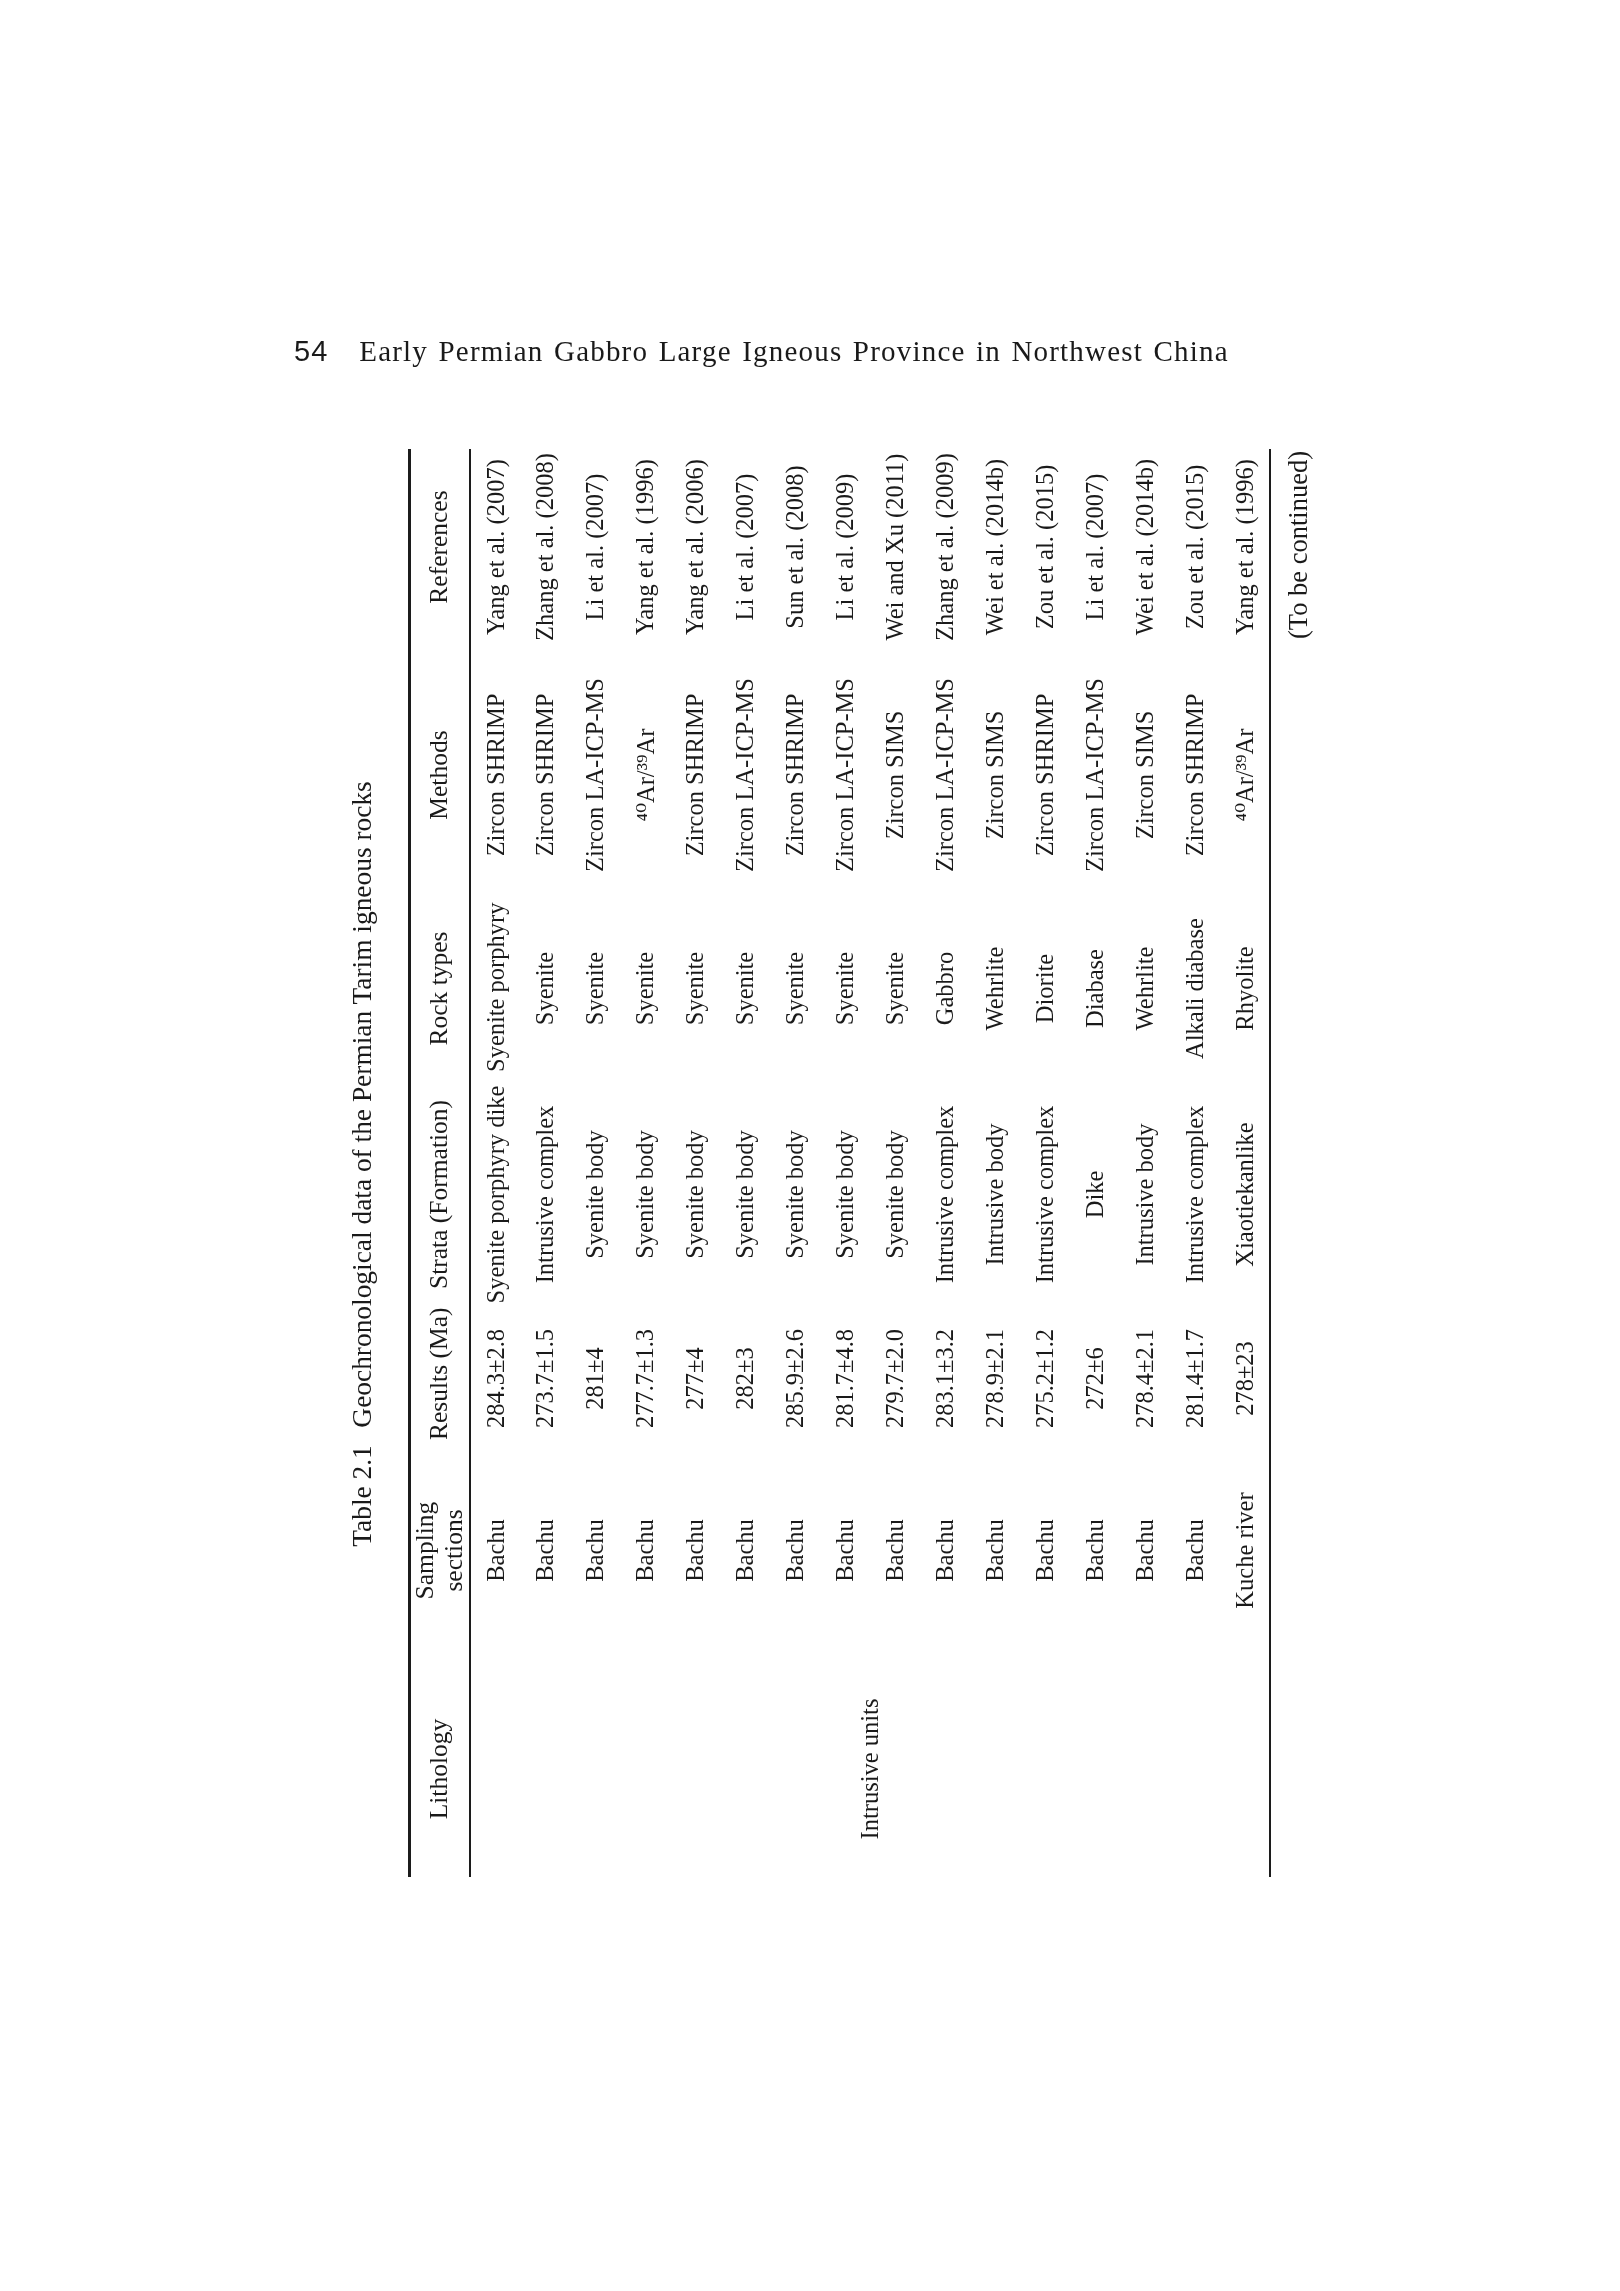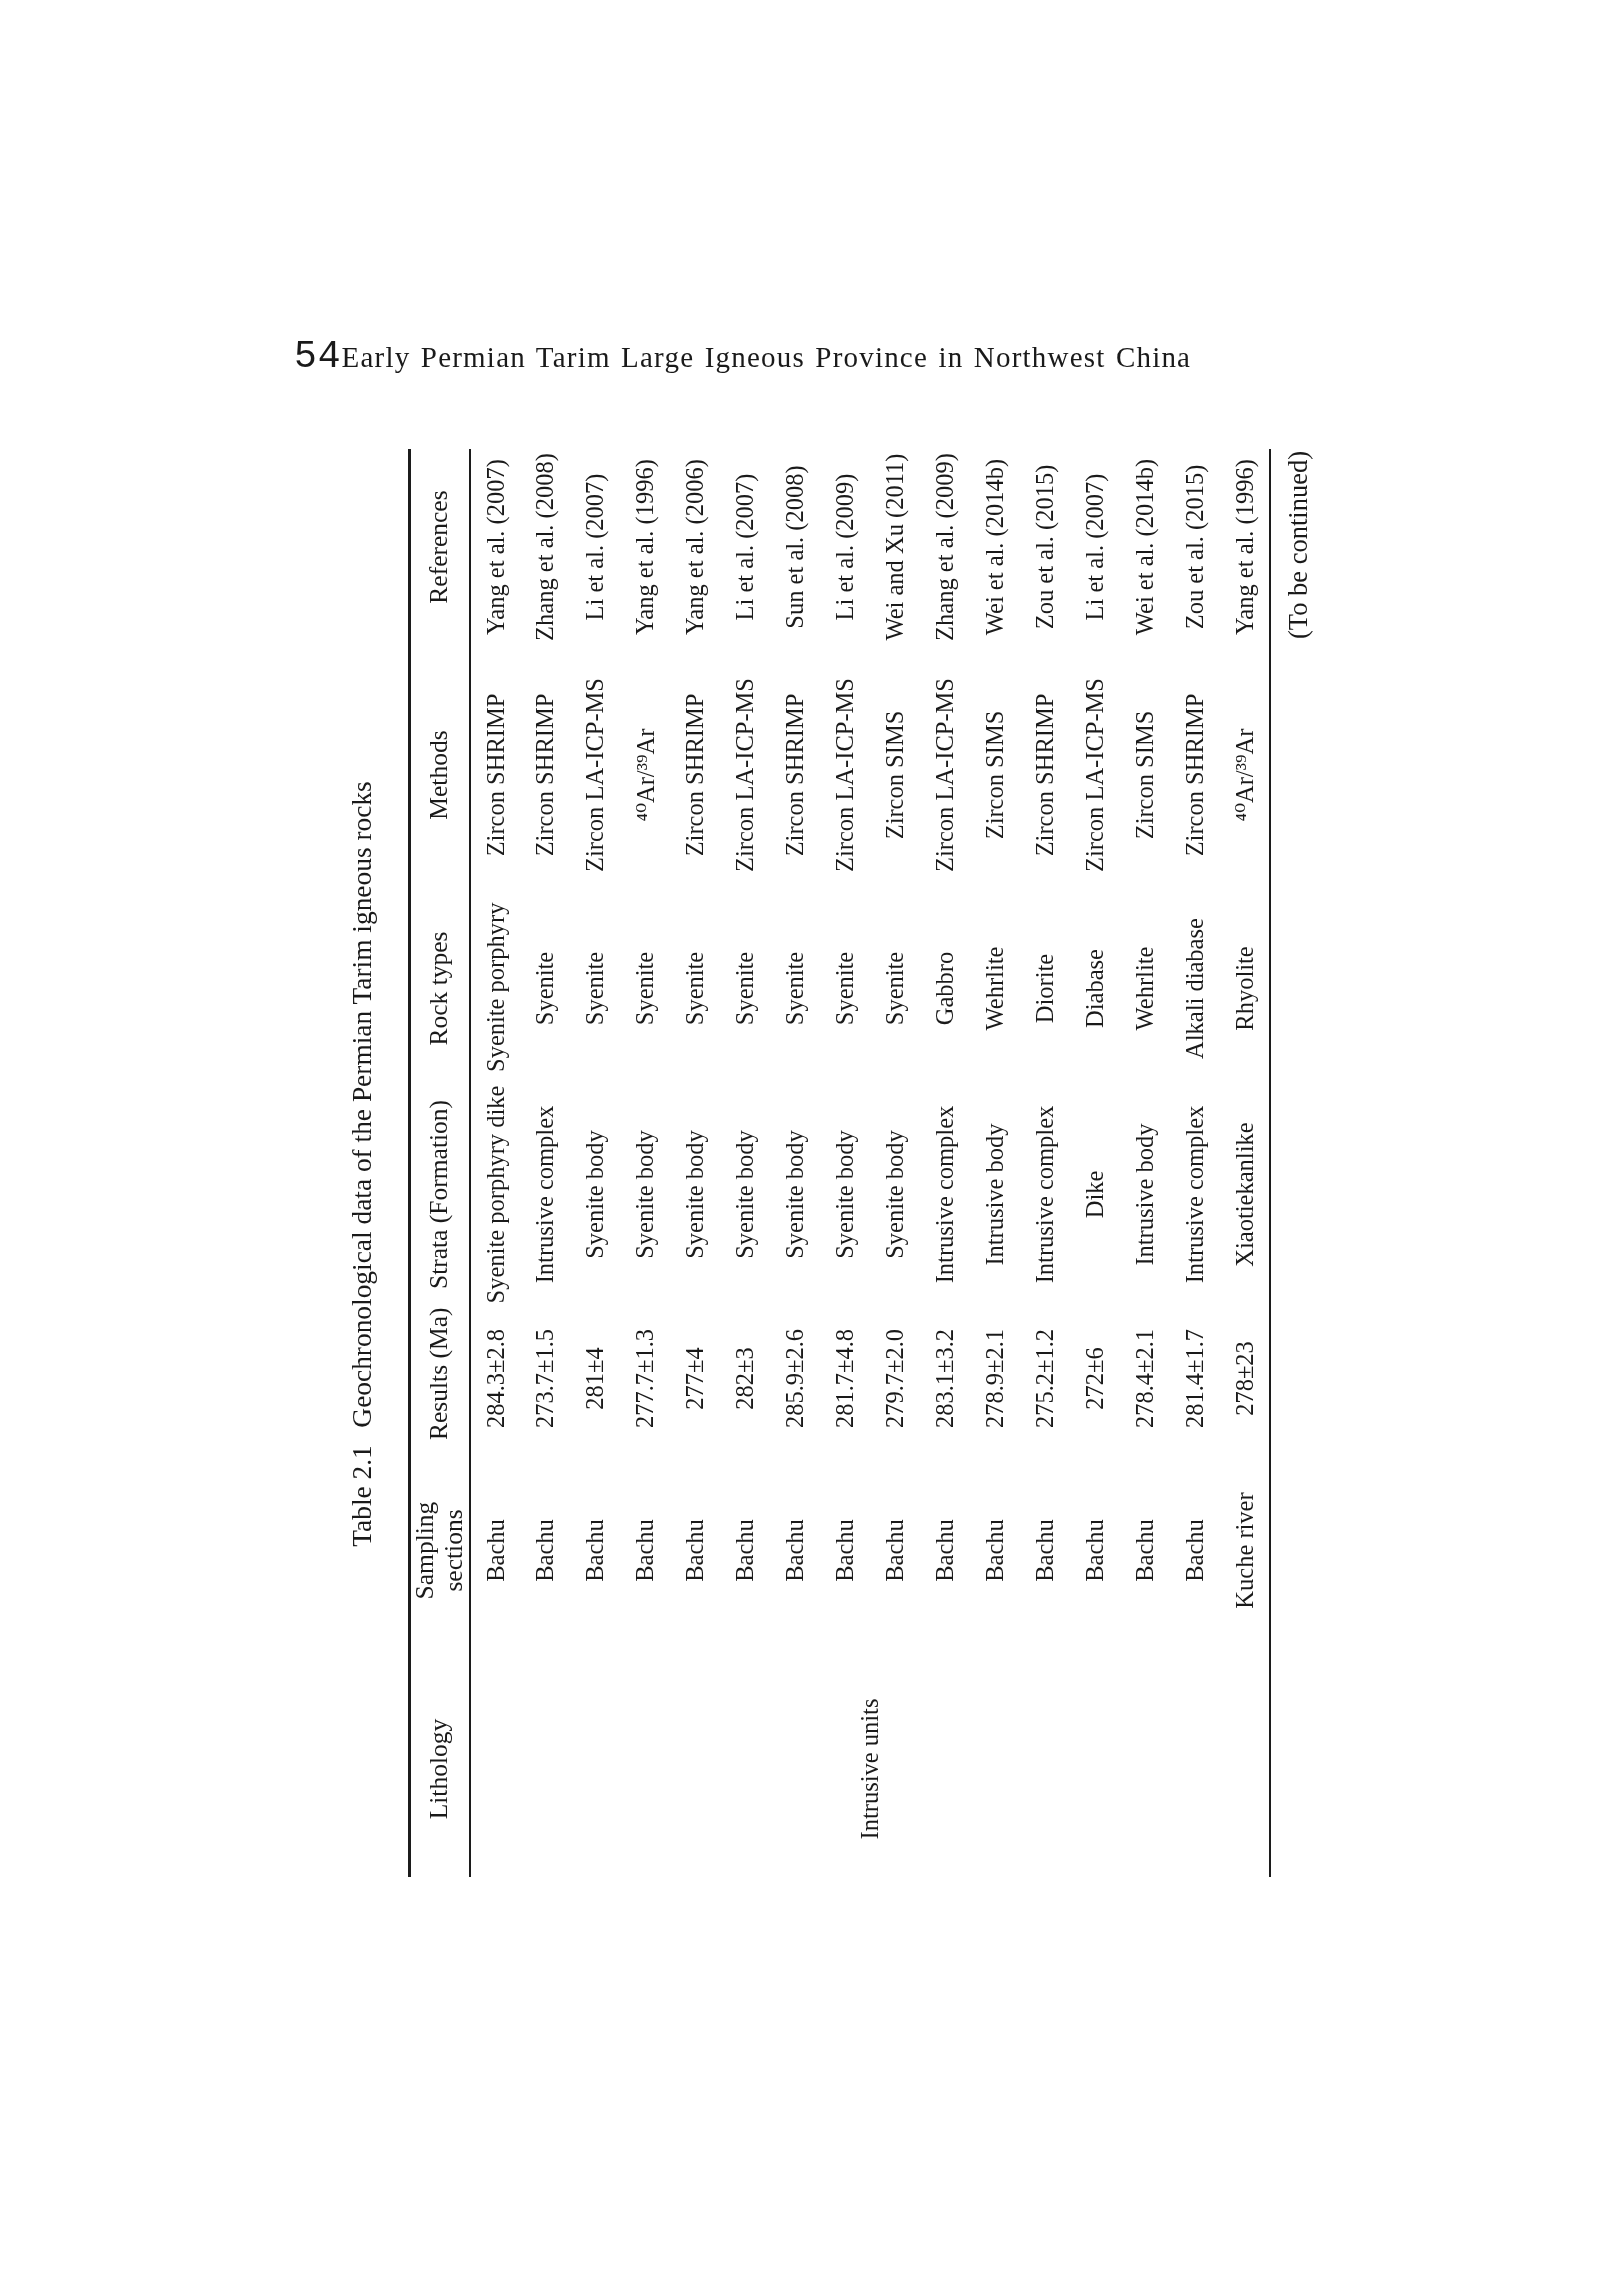--- a/index.html
+++ b/index.html
@@ -9,22 +9,23 @@
     background:#ffffff;
     font-family:"Liberation Serif","DejaVu Serif",serif;
     color:#1a1a1a;
     overflow:hidden;
   }
   .running-head{
     position:absolute;left:294px;top:335px;
     font-size:29px;white-space:nowrap;
   }
   .page-number{
-    font-family:Liberation Mono, monospace;
-    font-size:38px;
+    font-family:Liberation Sans, sans-serif;
+    font-size:29px;
+    margin-right:31px;
     letter-spacing:1px;
   }
   .running-title{
     letter-spacing:1.2px;
     word-spacing:2px;
   }
   
   .table-area{
     position:absolute;left:343px;top:451px;
     width:990px;height:1426px;
@@ -79,21 +80,21 @@
     margin-top:11.8px;
     white-space:nowrap;
   }
 </style>
 </head>
 <body>
 
 <div class="page">
 
   <div class="running-head">
-    <span class="page-number">54</span><span class="running-title">Early Permian Tarim Large Igneous Province in Northwest China</span>
+    <span class="page-number">54</span><span class="running-title">Early Permian Gabbro Large Igneous Province in Northwest China</span>
   </div>
 
   <div class="table-area">
     <div class="rot-inner">
 
       <div class="caption">
         <span class="cap-label">Table 2.1</span><span>Geochronological data of the Permian Tarim igneous rocks</span>
       </div>
 
       <table class="geo">

